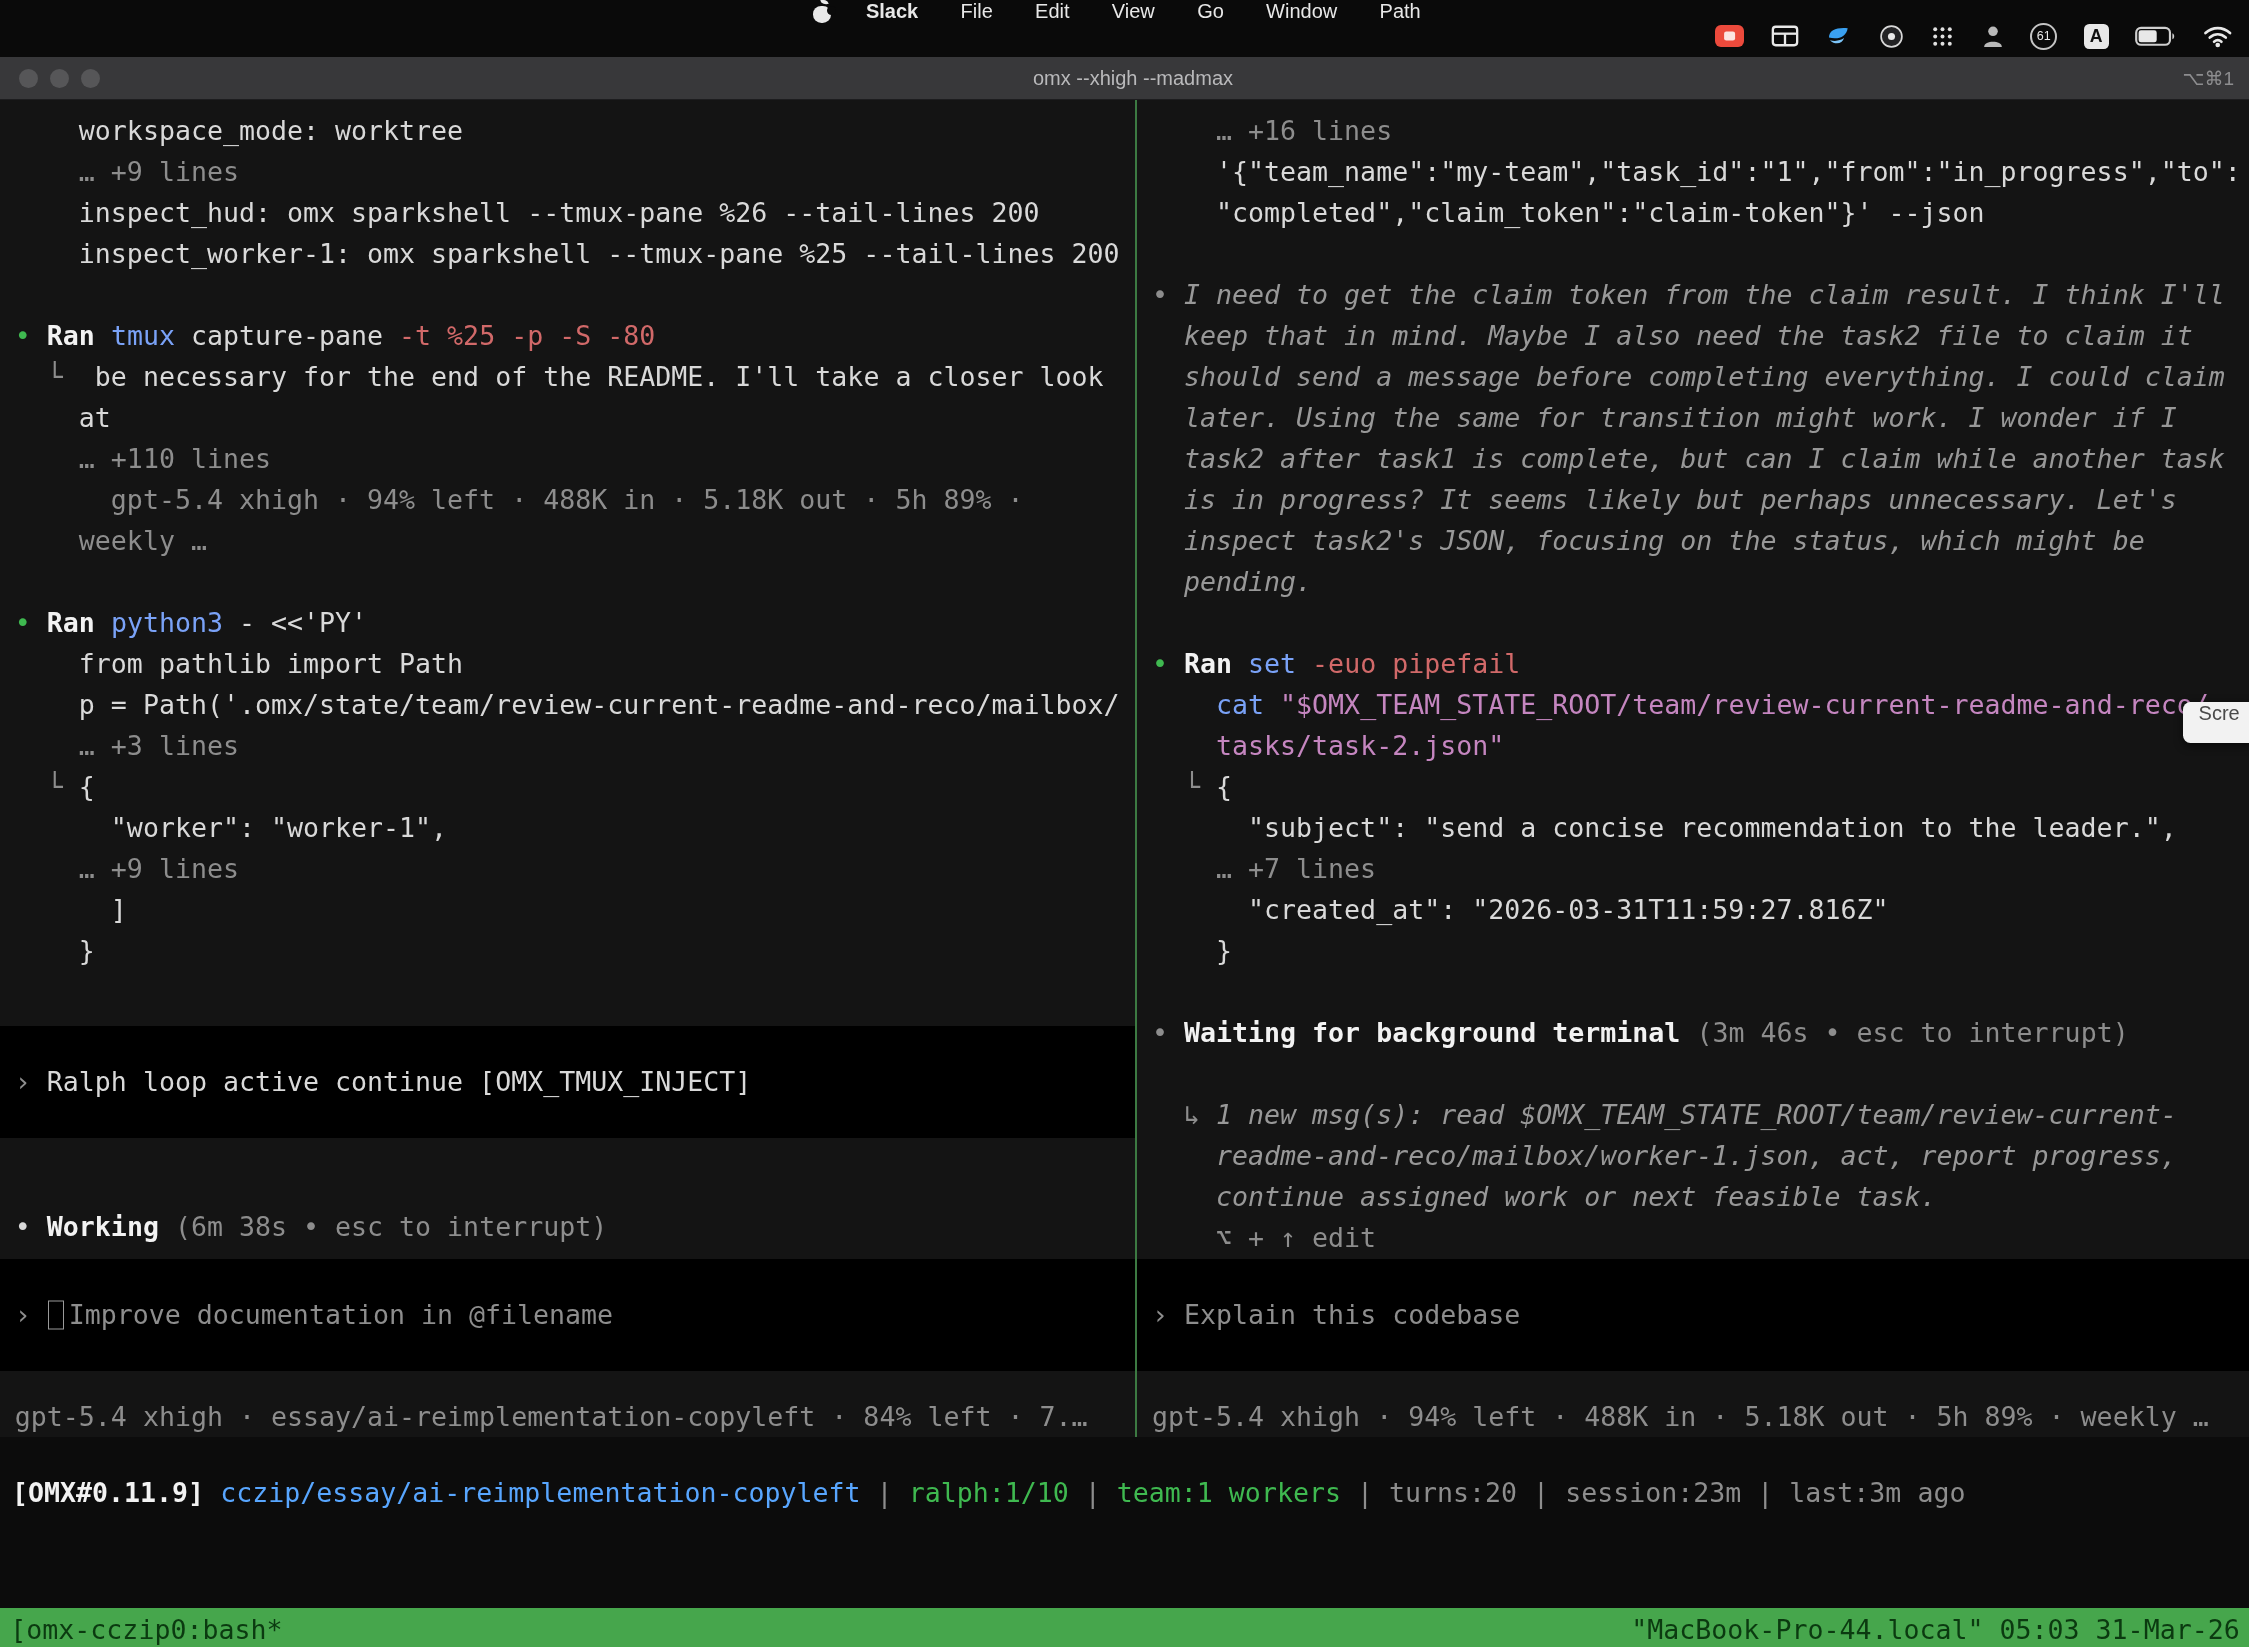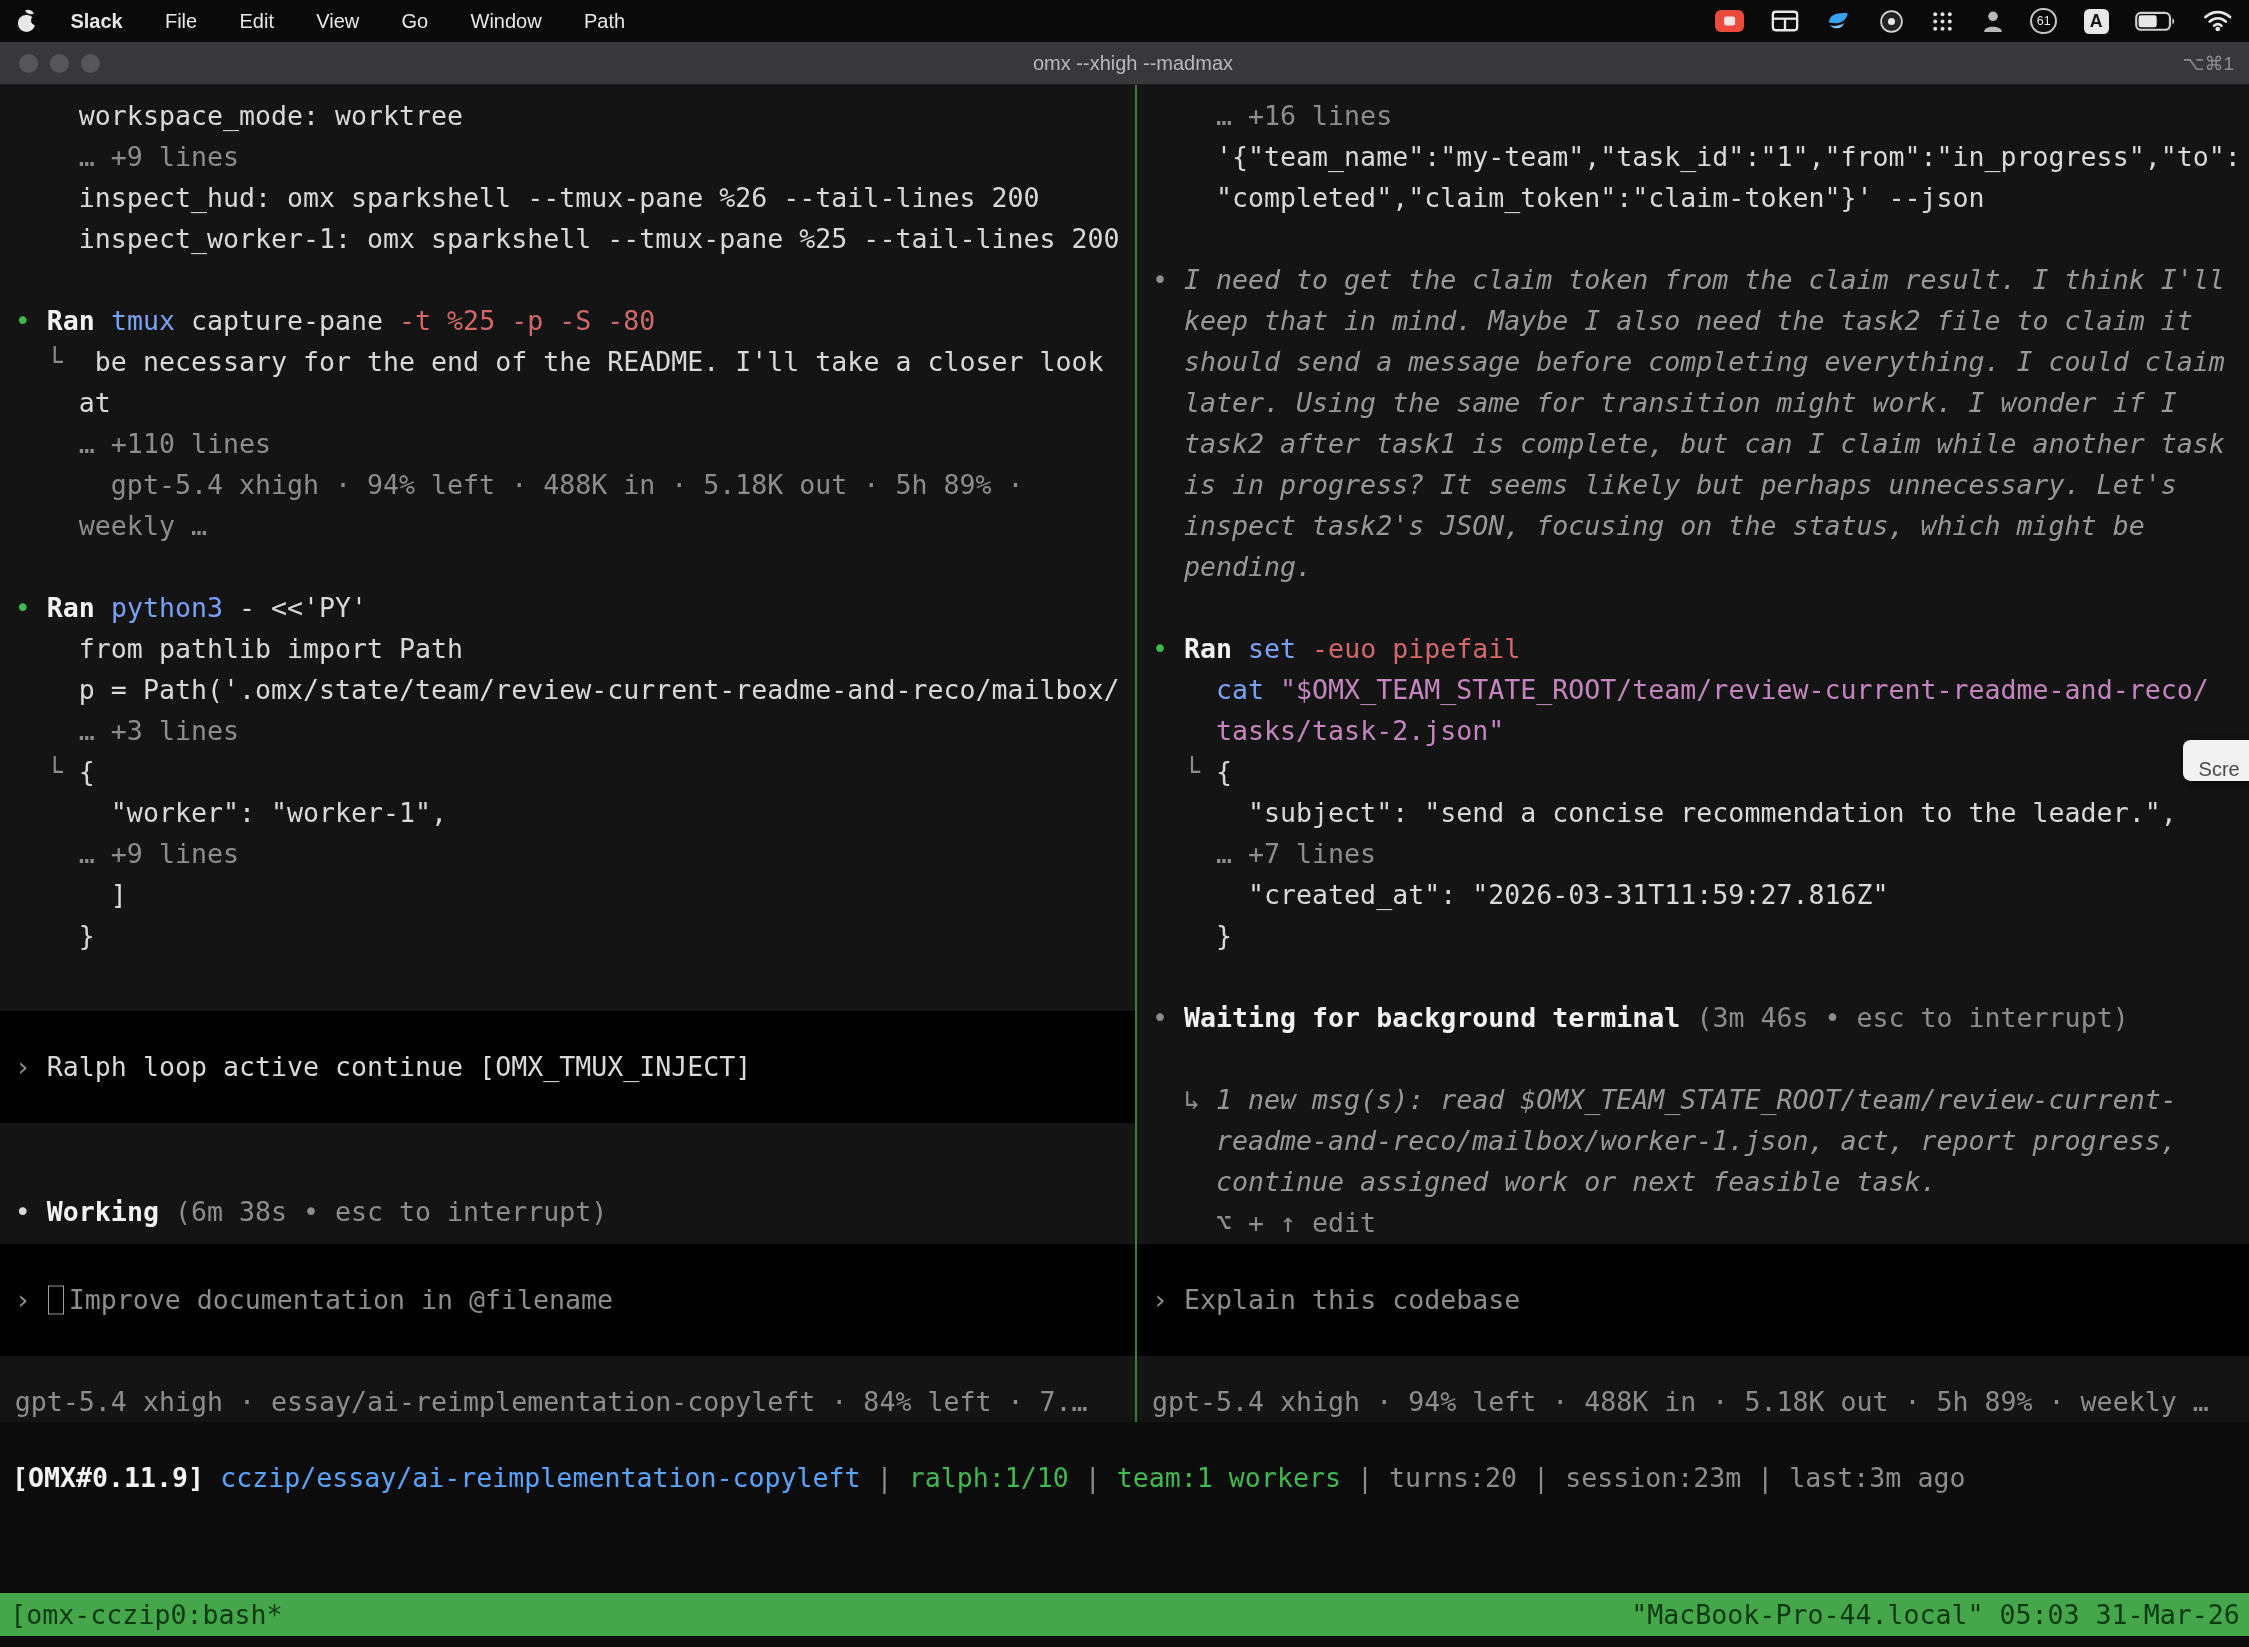--- a/index.html
+++ b/index.html
@@ -3,22 +3,22 @@
 <meta charset="utf-8">
 <style>
   * { margin:0; padding:0; box-sizing:border-box; }
   html,body { background:#000; }
   #screen {
     position:relative; width:2250px; height:1648px; overflow:hidden;
     background:#0c0c0c; font-family:"DejaVu Sans Mono","DejaVu Sans",monospace;
   }
   
   .menubar {
-    height:42px; background:#0a0a0a; display:flex; align-items:center;
-    padding:0 17.7px; color:#e8e8e8; font-family:"Liberation Sans",sans-serif; font-size:20px;
+    height:57px; background:#0a0a0a; display:flex; align-items:center;
+    padding:0 17.7px; color:#e8e8e8; font-family:"Liberation Sans",sans-serif; font-size:20px;flex-direction:column;
   }
   .menubar .left { display:flex; align-items:center; gap:10.3px; }
   .mi { padding:0 16px; cursor:default; }
   .mi-bold { font-weight:bold; }
   .apple { position:relative; width:19px; height:22px; margin-right:7.4px; }
   .apple .body { position:absolute; bottom:0; left:0; width:17.7px; height:17px; background:#e8e8e8; border-radius:46% 46% 48% 48%; }
   .apple .bite { position:absolute; right:-3.7px; top:5.9px; width:8.9px; height:8.9px; background:#0a0a0a; border-radius:50%; }
   .apple .leaf { position:absolute; top:-1.5px; left:8px; width:7.4px; height:5.9px; background:#e8e8e8; border-radius:0 100% 0 100%; transform:rotate(-18deg); }
   .menubar .right { margin-left:auto; display:flex; align-items:center; gap:26.6px; }
   .rec-badge { width:29.5px; height:22px; background:#ec4a3c; border-radius:5.9px; position:relative; }
@@ -58,22 +58,22 @@
   .s-blu  { color:#7aa2f7; }
   .s-blu2 { color:#58a6ff; }
   .s-red  { color:#d16969;margin-top:20px; }
   .s-mag  { color:#c586c0; }
   .blockcursor {
     display:inline-block; width:16px; height:29.5px; border:1.5px solid #9a9a9a;
     vertical-align:middle; margin:0 4.4px 0 1.5px; transform:translateY(-1.5px);
   }
   
   .overlay-note {
-    position:absolute; right:0; top:655px; height:41px; background:#f2f2f2;
-    border-radius:7.4px 0 0 7.4px; display:flex; align-items:flex-end;
+    position:absolute; right:0; top:602px; height:41px; background:#f2f2f2;
+    border-radius:7.4px 0 0 7.4px; display:flex; align-items:flex-start;
     padding:0 10.3px 0 16px; color:#4a4a4a; font-family:"Liberation Sans",sans-serif;
     font-size:20px; box-shadow:0 2.2px 8.9px rgba(0,0,0,.55); z-index:5;
   }
   
   .bottom-area { height:171px; background:#0c0c0c; padding-top:35px; }
   .bottom-area .trow { padding:0 12px; }
   .tmuxbar {
     height:43px; background:#46a64c; color:#0b3a10; display:flex; align-items:center;
     justify-content:space-between; font-size:26.6px; padding:0 10.3px; white-space:pre;
   }

